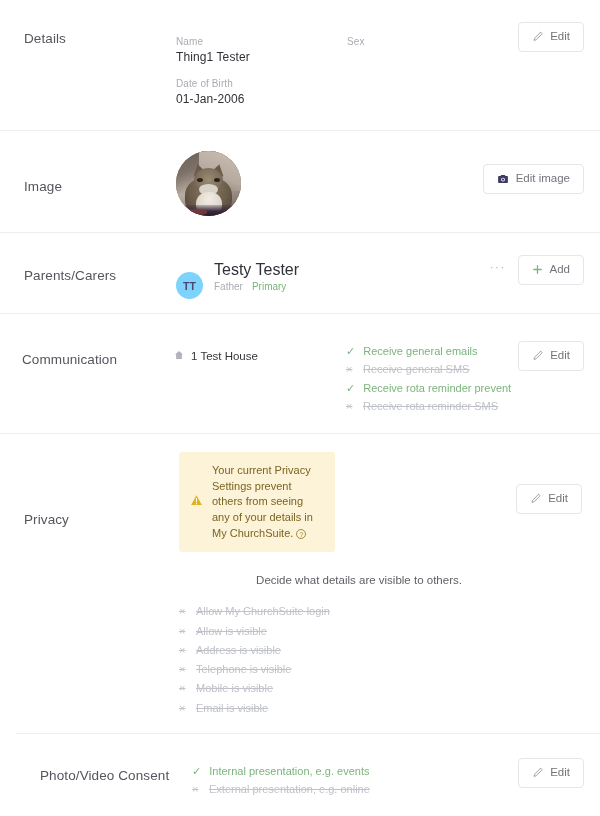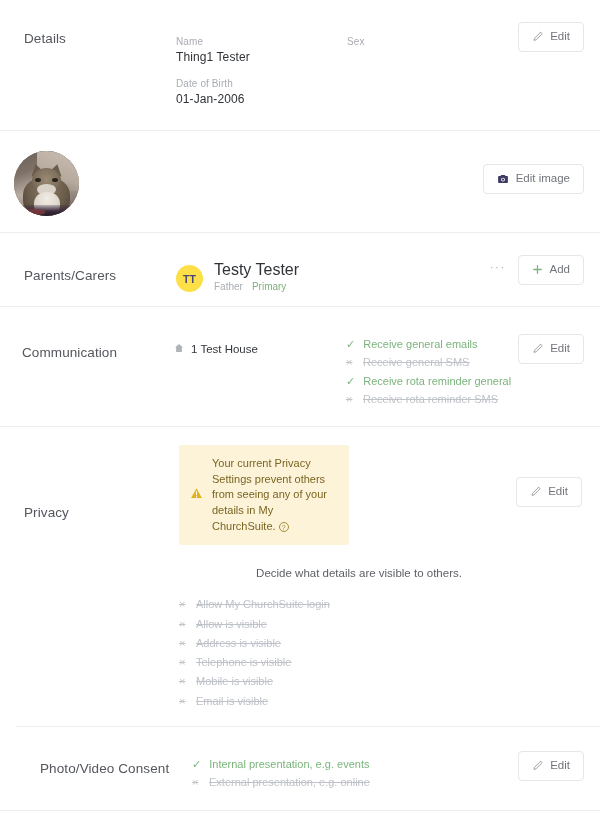--- a/index.html
+++ b/index.html
@@ -173,28 +173,28 @@
 
   
   #sec-parents { padding-top: 14px; padding-bottom: 14px; }
   #sec-parents .sec-label { padding-top: 21px; }
   #sec-parents .sec-body { padding-top: 14px; }
   #sec-parents .sec-action { padding-top: 8px; }
 
   .person-row { display: flex; align-items: flex-start; gap: 11px; }
   .avatar-initials {
     width: 27px; height: 27px; border-radius: 50%;
-    background: #fde047;
+    background: #7dd3fc;
     color: #4b4573;
     font-size: 10.5px;
     font-weight: 700;
     display: flex; align-items: center; justify-content: center;
     flex: 0 0 auto;
     letter-spacing: .2px;
-    margin-top: 4px;
+    margin-top: 11px;
   }
   .person-name { font-size: 16px; color: #2f3237; margin-bottom: 2px; }
   .person-meta { font-size: 10px; display: flex; gap: 9px; }
   .meta-role { color: #a9acb3; }
   .meta-primary { color: #7cb47d; }
 
   
   #sec-comm { padding-top: 16px; padding-bottom: 20px; padding-left: 12px; }
   #sec-comm .sec-label { padding-top: 22px; }
   #sec-comm .sec-body { padding-top: 14px; }
@@ -225,21 +225,21 @@
   #sec-privacy .sec-label { padding-top: 64px; }
   #sec-privacy .sec-body { padding-top: 4px; flex-direction: column; }
   #sec-privacy .sec-action {
     position: absolute; right: 16px; top: 50px;
   }
 
   .privacy-note {
     display: flex; align-items: center; gap: 9px;
     background: #fcf3d9;
     border-radius: 3px;
-    width: 170px;
+    width: 156px;
     padding: 11px 12px 11px 11px;
     margin-left: 3px;
   }
   .privacy-note .warn-ico { flex: 0 0 13px; }
   .privacy-note .note-text {
     font-size: 11px;
     color: #7a6521;
     line-height: 1.42;
   }
   .qmark {
@@ -308,20 +308,21 @@
           <svg width="11" height="11" viewBox="0 0 16 16" fill="none">
               <path d="M12.6 1.8l1.6 1.6a.8.8 0 010 1.1l-8.4 8.4-2.9.7.7-2.9 8.4-8.4a.8.8 0 011.1 0z" stroke="#8b8e94" stroke-width="1.2" stroke-linejoin="round"></path>
             </svg>
         </span>
         <span>Edit</span>
       </button>
     </div>
   </div>
 
   <div class="section" id="sec-image">
+    <div class="sec-label">Image</div>
     <div class="sec-body">
       <div class="avatar-photo">
         <div class="bg-wall"></div>
         <div class="wall-light"></div>
         <div class="cat-body"></div>
         <div class="ear-l"></div>
         <div class="ear-r"></div>
         <div class="cat-head"></div>
         <div class="eye-l"></div>
         <div class="eye-r"></div>
@@ -389,21 +390,21 @@
         <div class="flag on">
           <span class="tick">✓</span>
           <span class="flag-label">Receive general emails</span>
         </div>
         <div class="flag off">
           <span class="tick">×</span>
           <span class="flag-label">Receive general SMS</span>
         </div>
         <div class="flag on">
           <span class="tick">✓</span>
-          <span class="flag-label">Receive rota reminder general</span>
+          <span class="flag-label">Receive rota reminder prevent</span>
         </div>
         <div class="flag off">
           <span class="tick">×</span>
           <span class="flag-label">Receive rota reminder SMS</span>
         </div>
       </div>
     </div>
     <div class="sec-action">
       <button class="btn">
         <span class="btn-ico">

